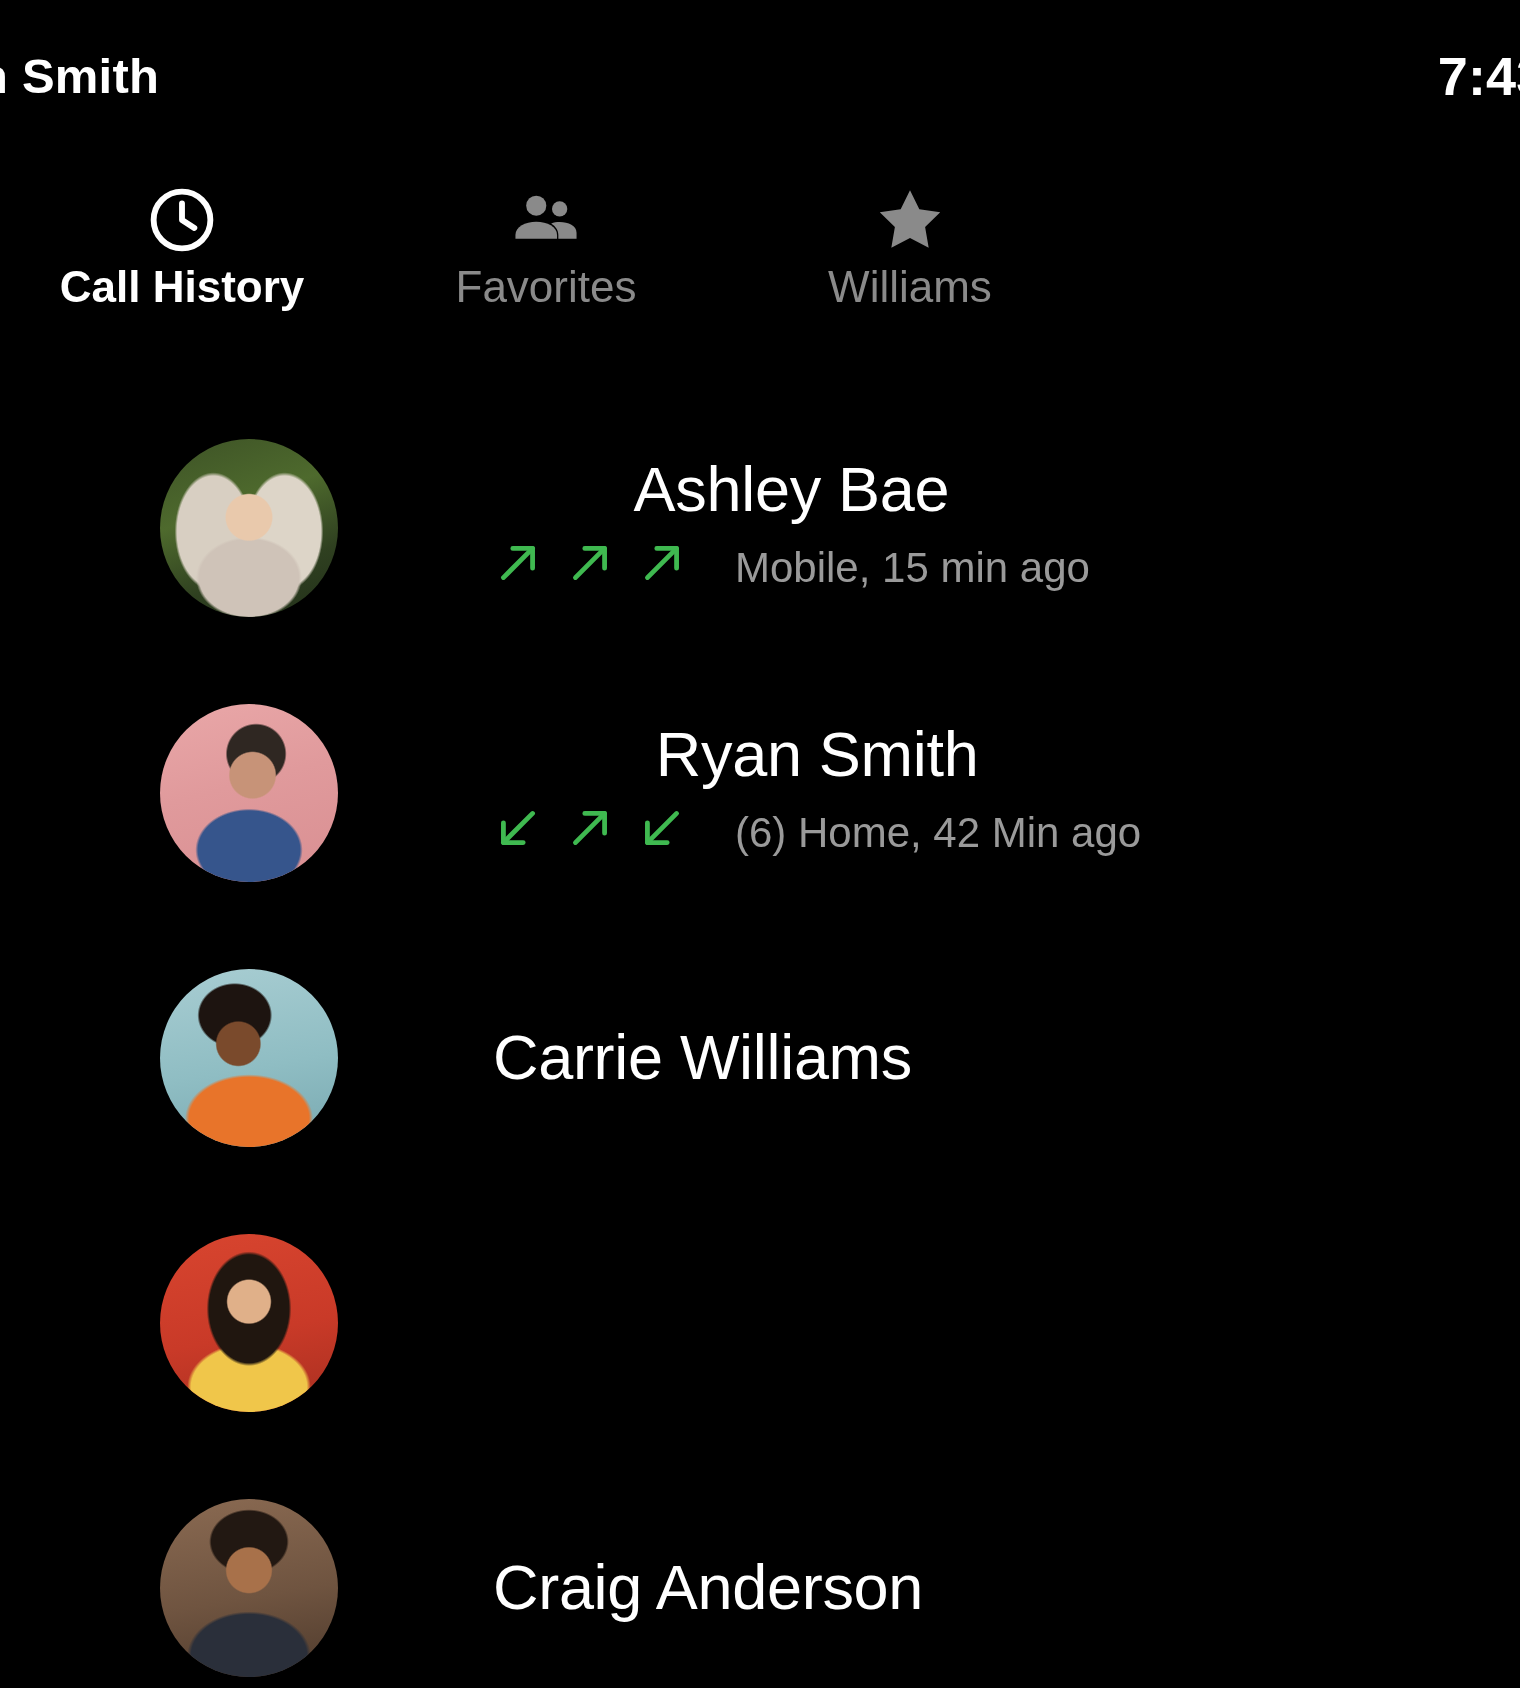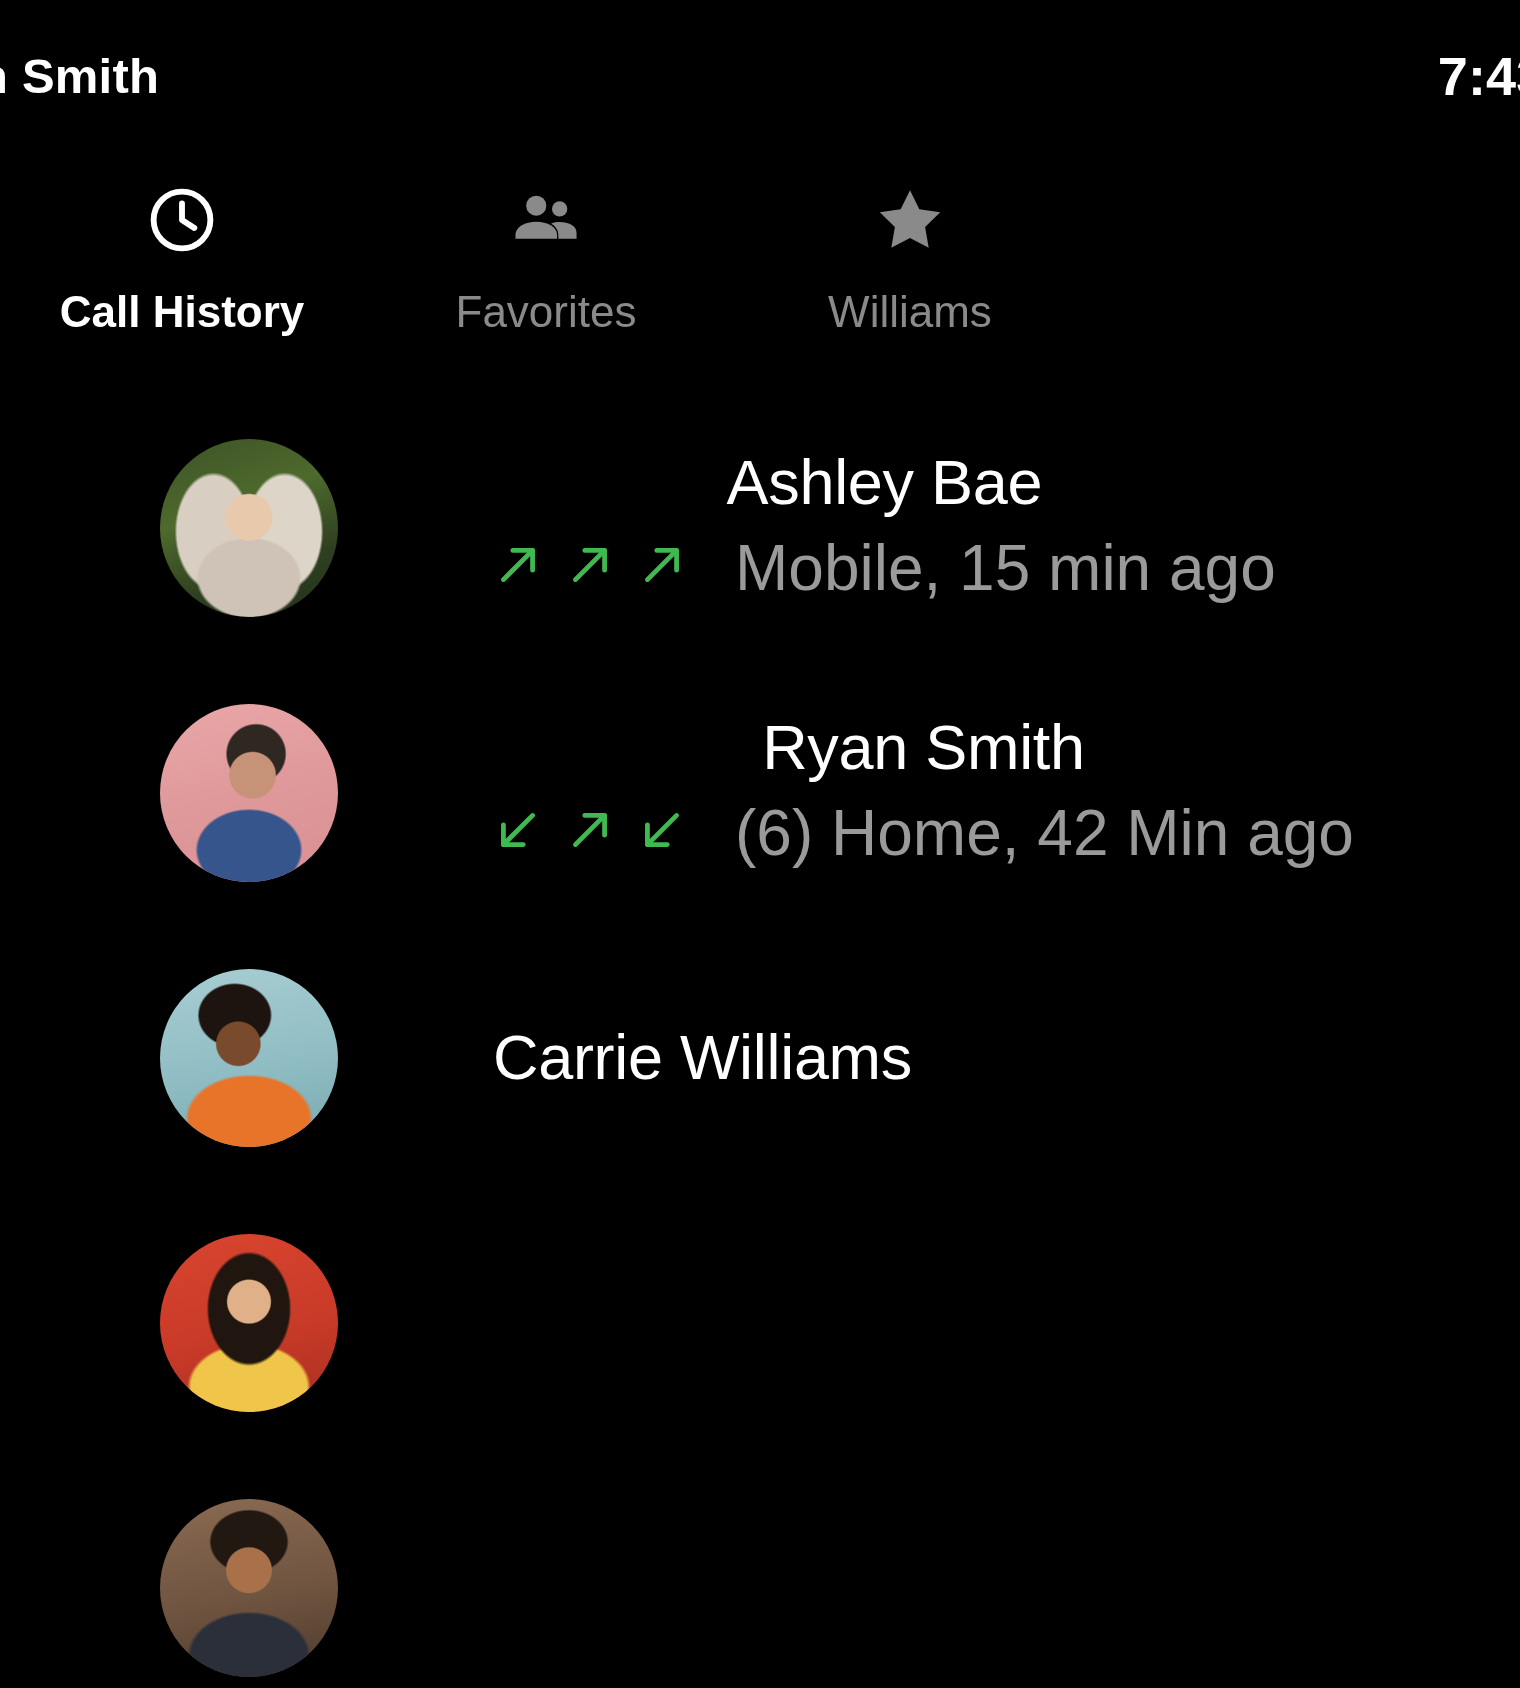--- a/index.html
+++ b/index.html
@@ -32,21 +32,21 @@
     position:absolute; top:160px; left:0; width:1520px; height:200px;
     display:flex; align-items:flex-start;
   }
   .tab {
     width:364px; flex:0 0 364px;
     display:flex; flex-direction:column; align-items:center;
     padding-top:22px;
   }
   .tab-icon { height:76px; display:flex; align-items:center; justify-content:center; }
   .tab-label {
-    margin-top:29px; font-size:44px; white-space:nowrap;
+    margin-top:4px; font-size:44px; white-space:nowrap;
   }
   .tab.active .tab-label { color:#ffffff; font-weight:700; }
   .tab.inactive .tab-label { color:#8a8a8a; font-weight:400; }
 
   
   .dotgrid { display:grid; grid-template-columns:repeat(3,18px); grid-gap:12px; }
   .dotgrid i { display:block; width:11px; height:11px; border-radius:50%; background:#8a8a8a; }
 
   
   .calllist { position:absolute; top:395px; left:0; width:1520px; }
@@ -60,21 +60,21 @@
     position:relative;
   }
   .avatar .ph { position:absolute; inset:0; }
   .row-text { margin-left:155px; min-width:0; }
   .row-name {
     color:#ffffff; font-size:63px; font-weight:400;
     line-height:1.04; white-space:nowrap; letter-spacing:-0.3px;text-align:center;
   }
   .row-sub {
     margin-top:16px; display:flex; align-items:center;
-    font-size:64px; color:#9a9a9a; white-space:nowrap;
+    font-size:42px; color:#9a9a9a; white-space:nowrap;
   }
   .arrow { display:inline-block; margin-right:22px; flex:0 0 auto; }
   .arrow:last-of-type { margin-right:0; }
   .sub-text { margin-left:26px; }
 
   
   .ph-ashley { background:
       radial-gradient(circle at 50% 44%, #e9c9ac 0 17%, rgba(233,201,172,0) 18%),
       radial-gradient(ellipse 62% 48% at 50% 78%, #cfc3b8 0 45%, rgba(207,195,184,0) 48%),
       radial-gradient(ellipse 34% 52% at 30% 52%, #d8cfc2 0 60%, rgba(216,207,194,0) 64%),
@@ -205,16 +205,19 @@
       </div>
       <div class="call-row">
         <div class="avatar">
           <div class="ph ph-connie"></div>
         </div>
       </div>
       <div class="call-row">
         <div class="avatar">
           <div class="ph ph-craig"></div>
         </div>
+        <div class="row-text">
+          <div class="row-name">Craig Anderson</div>
+        </div>
       </div>
     </div>
 
 </div>
 
 </body></html>

